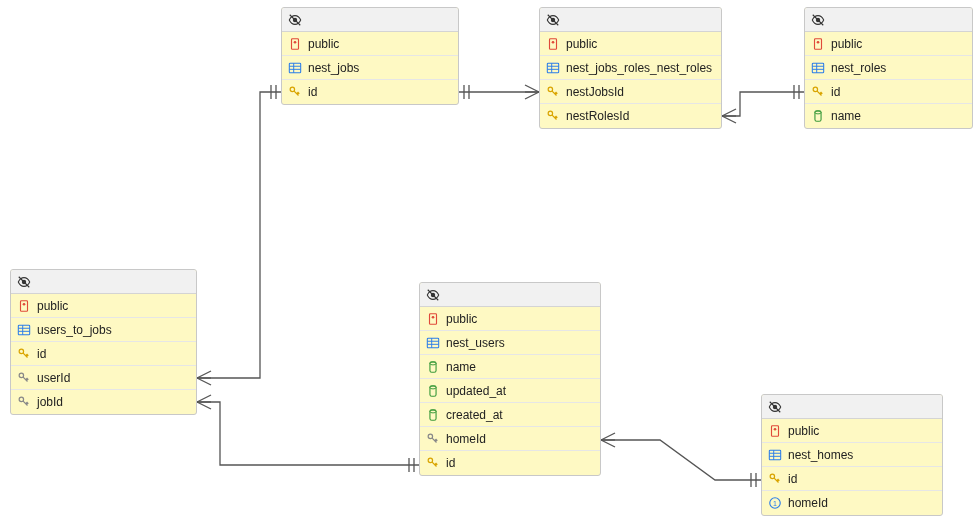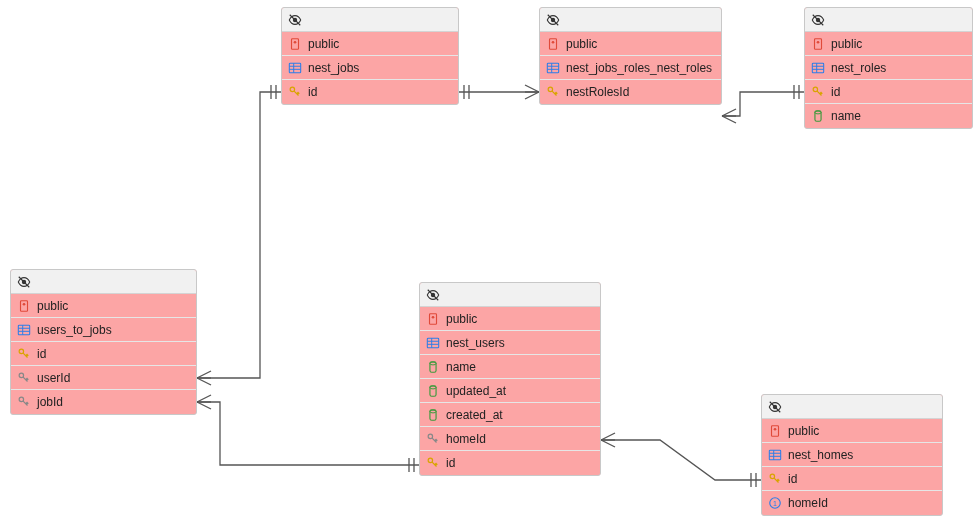--- a/index.html
+++ b/index.html
@@ -15,21 +15,21 @@
   svg.connectors {
     position: absolute;
     left: 0; top: 0;
     width: 978px; height: 527px;
     pointer-events: none;
   }
   .table {
     position: absolute;
     border: 1px solid #c8c8c8;
     border-radius: 3px;
-    background: #fca5a5;
+    background: #fef9c3;
     overflow: hidden;
   }
   .row {
     display: flex;
     align-items: center;
     height: 24px;
     padding: 0 6px;
     border-bottom: 1px solid #e6e6e6;
     gap: 6px;
     white-space: nowrap;
@@ -150,20 +150,28 @@
           </svg>
         </span>
         <span class="text">nest_jobs_roles_nest_roles</span>
       </div>
       <div class="row">
         <span class="icon">
           <svg width="16" height="16" viewBox="0 0 16 16">
             <use href="#ico-pk"></use>
           </svg>
         </span>
+        <span class="text">nestJobsId</span>
+      </div>
+      <div class="row">
+        <span class="icon">
+          <svg width="16" height="16" viewBox="0 0 16 16">
+            <use href="#ico-pk"></use>
+          </svg>
+        </span>
         <span class="text">nestRolesId</span>
       </div>
     </div>
     <div class="table" style="left: 804px; top: 7px; width: 169px;">
       <div class="row header">
         <span class="icon">
           <svg width="16" height="16" viewBox="0 0 16 16">
             <use href="#ico-eye-off"></use>
           </svg>
         </span>

